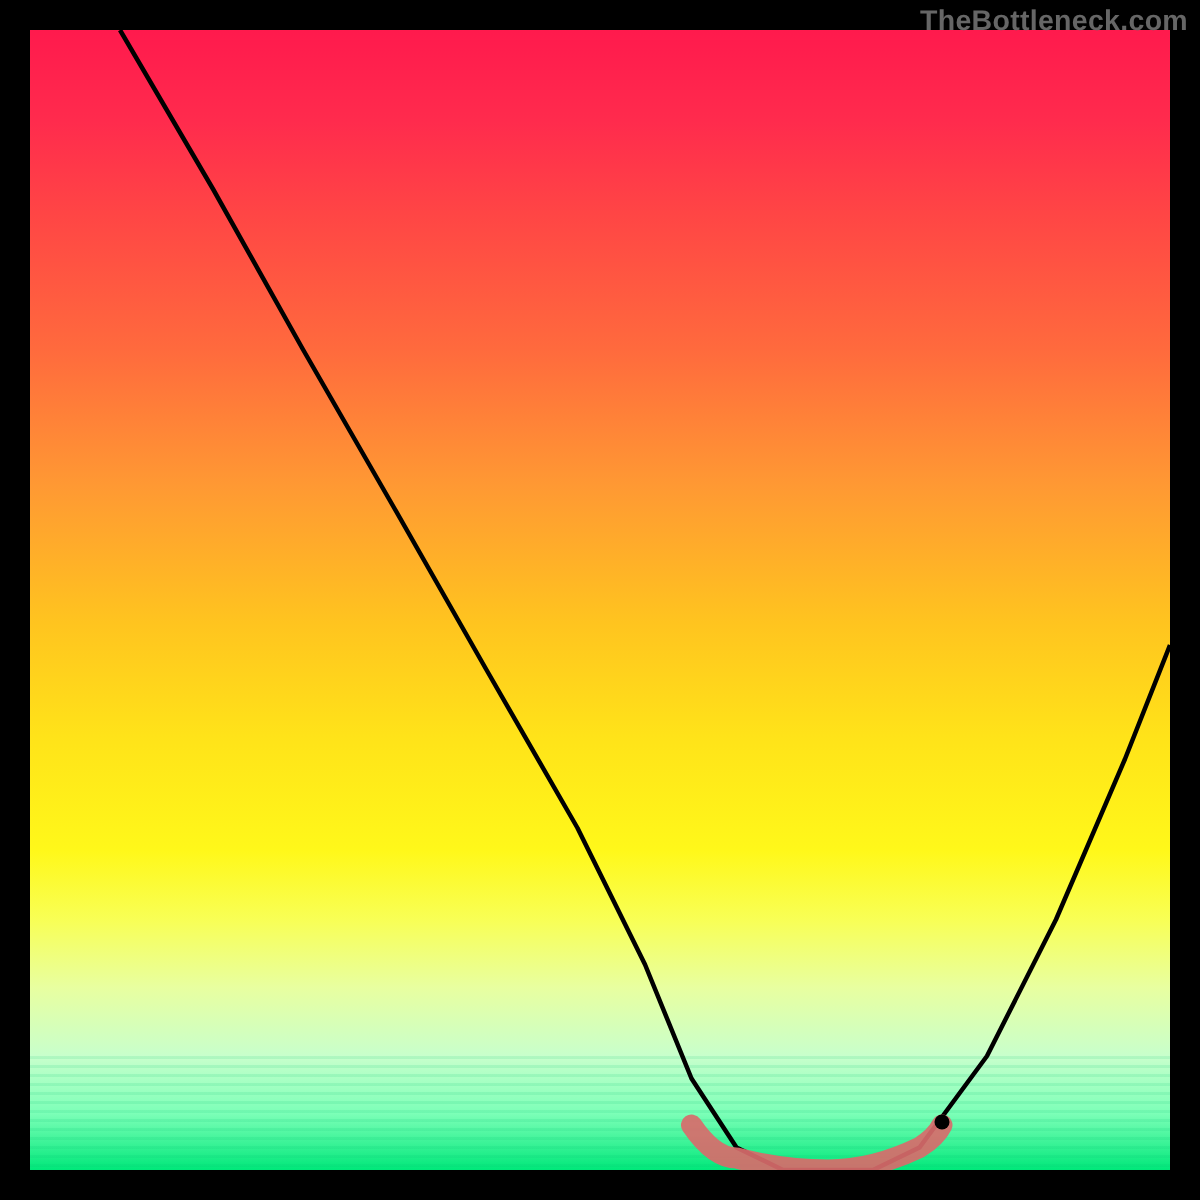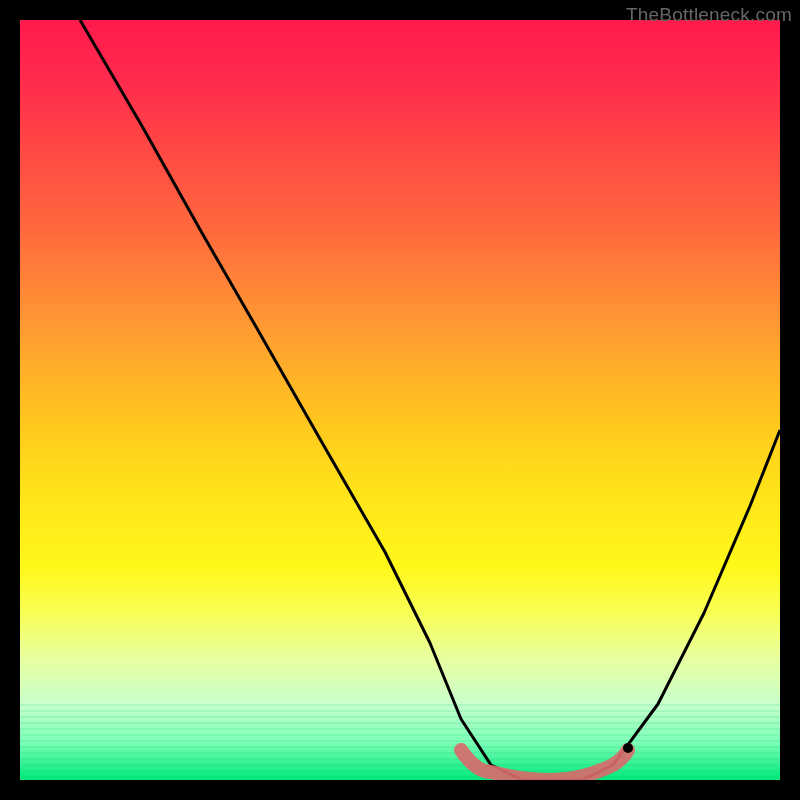--- a/index.html
+++ b/index.html
@@ -63,21 +63,21 @@
       rgba(0,190,110,0.35) 6px
     );
     opacity: 0.35;
   }
   .watermark {
     position: absolute;
     top: 4px;
     right: 8px;
     color: #666;
     font-size: 19px;
-    font-weight: 400;
+    font-weight: 700;
     letter-spacing: 0.2px;
   }
   svg.curve {
     position: absolute;
     top: 0;
     left: 0;
   }
 </style>
 </head>
 <body>

